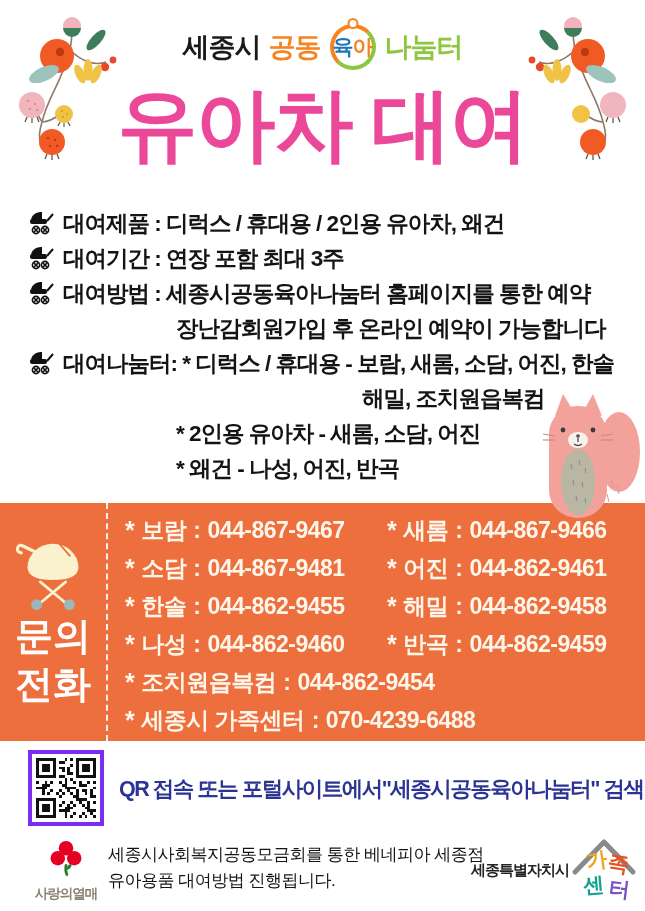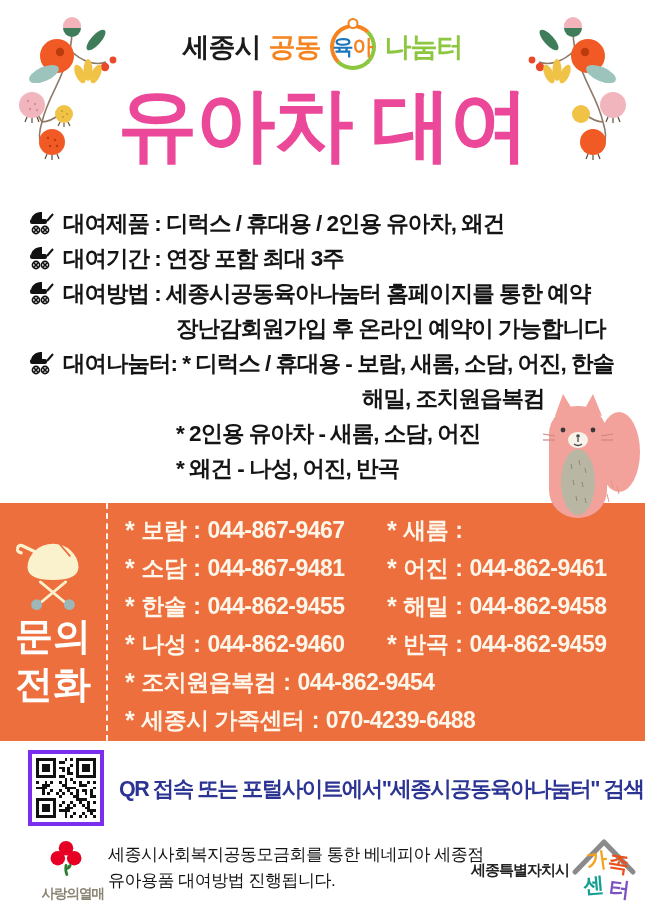--- a/index.html
+++ b/index.html
@@ -46,21 +46,21 @@
 
   
   .qr-row { position:absolute; top:750px; left:28px; right:10px; display:flex; align-items:center; }
   .qr-frame { width:76px; height:76px; flex:0 0 auto; border:4px solid #7a2ff0; background:#fff; padding:4px; }
   .qr-frame svg { display:block; width:100%; height:100%; }
   .qr-text { margin-left:15px; font-size:21.5px; font-weight:bold; color:#2b3493; letter-spacing:-1.5px; white-space:nowrap; }
 
   
   .footer { position:absolute; top:836px; left:0; right:0; height:72px; }
   .charity { position:absolute; left:28px; top:4px; width:76px; text-align:center; }
-  .charity-label { display:block; font-size:13.5px; font-weight:bold; color:#8a8272; letter-spacing:-1px; margin-top:1px;text-align:right; }
+  .charity-label { display:block; font-size:13.5px; font-weight:bold; color:#8a8272; letter-spacing:-1px; margin-top:1px; }
   .support { position:absolute; left:108px; top:6px; font-size:17px; font-weight:normal; color:#141414; line-height:1.55; letter-spacing:-0.5px; }
   .gov { position:absolute; right:8px; top:0; display:flex; align-items:flex-end; }
   .gov-name { font-size:15px; font-weight:bold; color:#222; letter-spacing:-1px; margin:0 2px 20px 0; }
   .center-logo { position:relative; width:66px; height:64px; }
   .center-logo svg { position:absolute; top:0; left:0; }
   .center-logo .ch { position:absolute; font-size:21px; font-weight:bold; line-height:1; }
   .c1 { left:15px; top:13px; color:#f5a21b; transform:rotate(-8deg); }
   .c2 { left:37px; top:17px; color:#e8501e; transform:rotate(9deg); }
   .c3 { left:12px; top:38px; color:#169f93; transform:rotate(-5deg); }
   .c4 { left:38px; top:42px; color:#7b52c0; transform:rotate(7deg); }
@@ -315,20 +315,21 @@
         <span class="entry col1">
             <span class="star">*</span>
             <span>보람</span>
             <span class="colon">:</span>
             <span>044-867-9467</span>
           </span>
         <span class="entry">
             <span class="star">*</span>
             <span>새롬</span>
             <span class="colon">:</span>
+            <span>044-867-9466</span>
           </span>
       </div>
       <div class="p-row">
         <span class="entry col1">
             <span class="star">*</span>
             <span>소담</span>
             <span class="colon">:</span>
             <span>044-867-9481</span>
           </span>
         <span class="entry">

